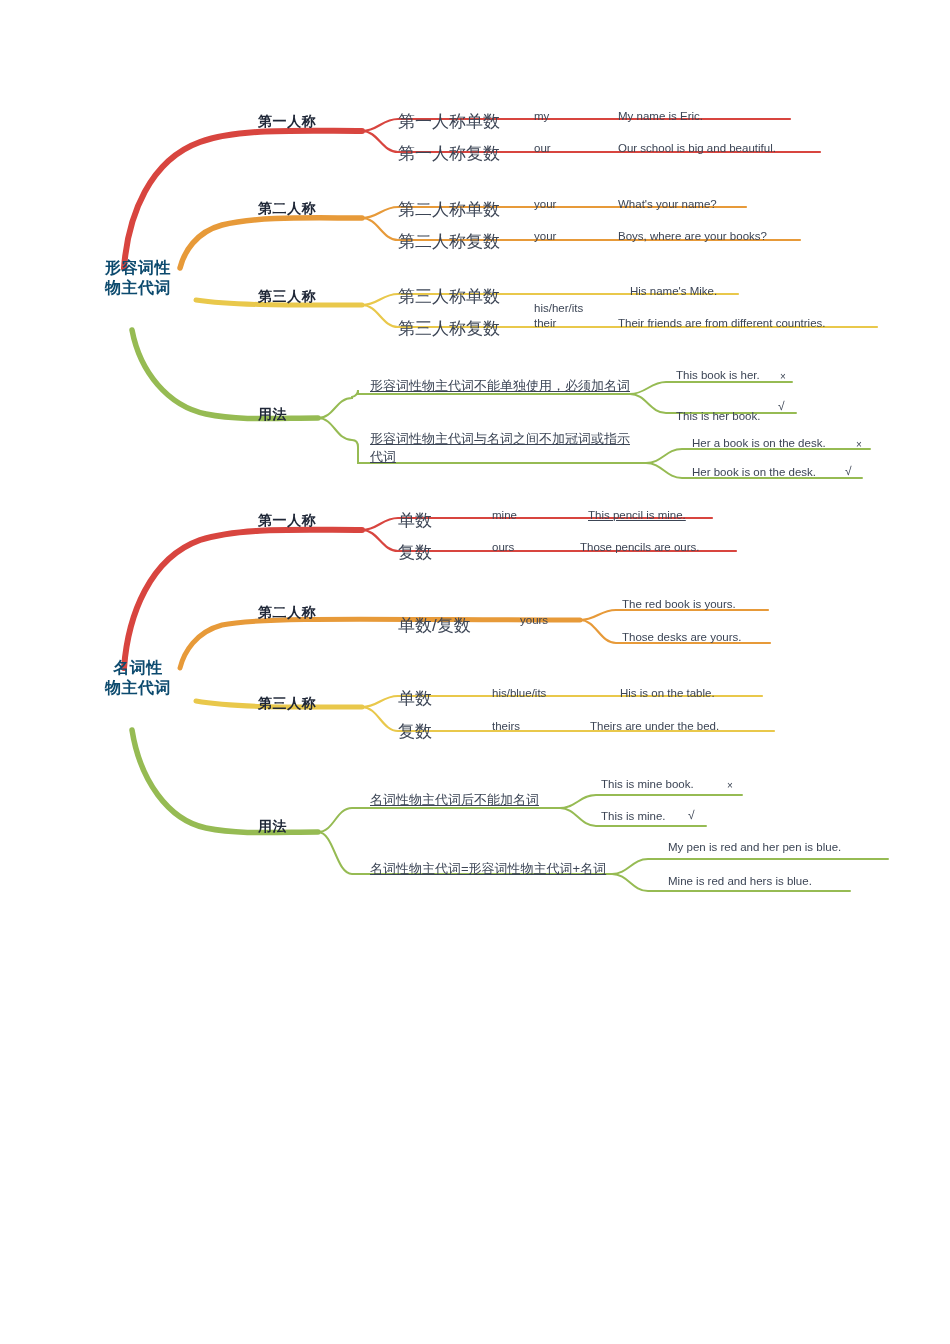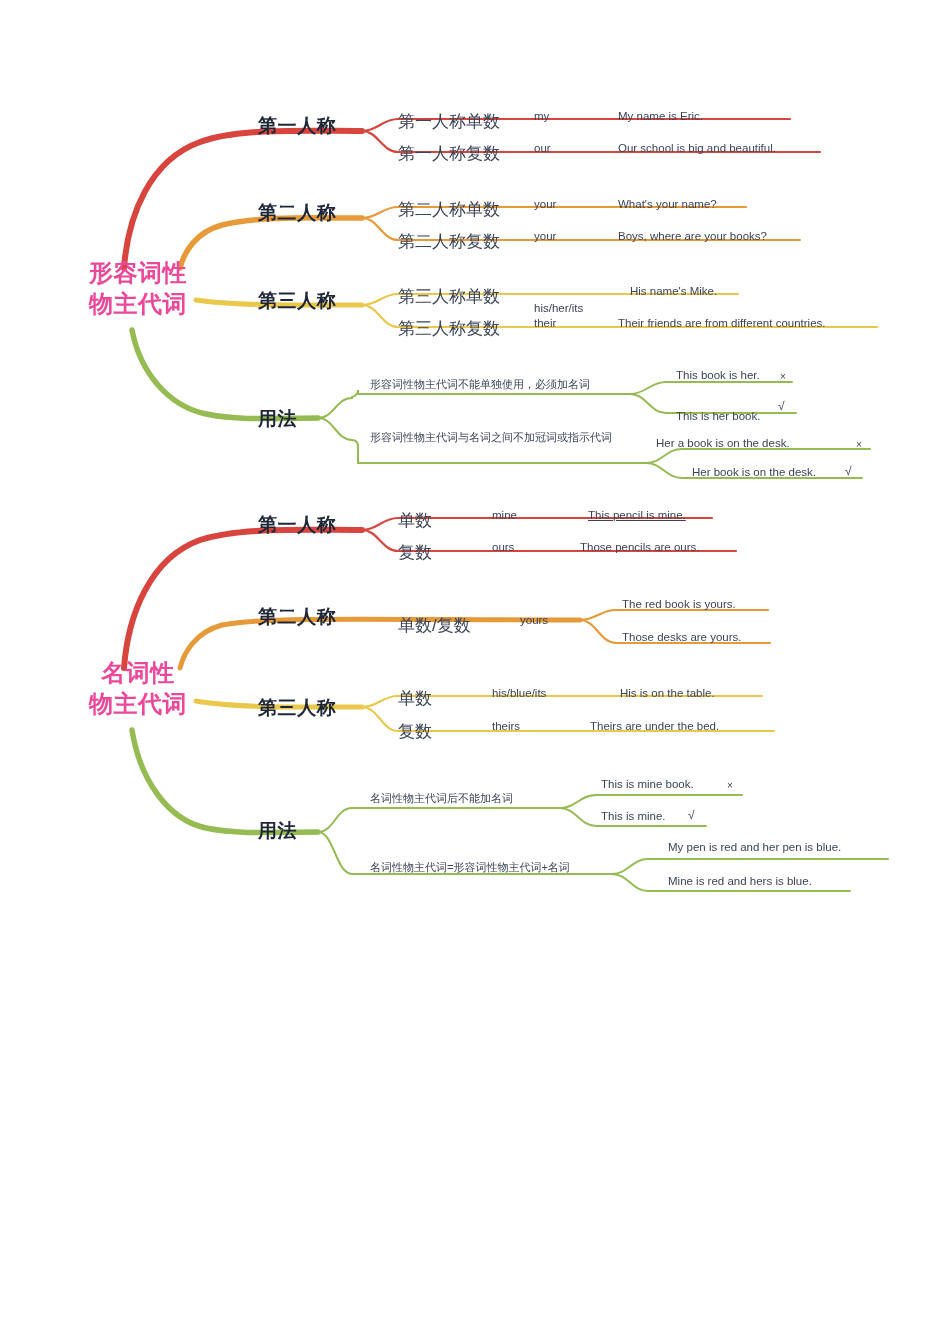--- a/index.html
+++ b/index.html
@@ -28,49 +28,50 @@
     pointer-events: none;
   }
   .lbl {
     position: absolute;
     white-space: nowrap;
     color: #27303f;
   }
   .center-node {
     position: absolute;
     font-weight: bold;
-    font-size: 24px;
+    font-size: 16px;
     line-height: 1.28;
-    color: #ec4899;
+    color: #0c4a6e;
     text-align: center;
     letter-spacing: 0.5px;
   }
   .branch-label {
     font-weight: bold;
-    font-size: 19px;
+    font-size: 14px;
     color: #1f2737;
     letter-spacing: 0.6px;
   }
   .cn-sub {
     font-size: 17px;
     color: #3c4555;
   }
   .pron {
     font-size: 11.5px;
     color: #3c4555;
   }
   .example {
     font-size: 11.5px;
     color: #3c4555;
   }
   .usage-text {
-    font-size: 11px;
+    font-size: 13px;
     color: #3c4555;
     line-height: 1.35;
     white-space: normal;
+    text-decoration: underline;
   }
   .mark {
     font-size: 10px;
     color: #3c4555;
   }
   .mark.ok { font-size: 12px; }
 </style>
 </head>
 <body>
 
@@ -157,21 +158,21 @@
   <div class="lbl pron" style="left:534px; top:317px;">their</div>
   <div class="lbl example" style="left:618px; top:317px;">Their friends are from different countries.</div>
 
   <div class="lbl usage-text" style="left:370px; top:377px; width:270px;">形容词性物主代词不能单独使用，必须加名词</div>
   <div class="lbl example" style="left:676px; top:369px;">This book is her.</div>
   <div class="lbl mark" style="left:780px; top:371px;">×</div>
   <div class="lbl example" style="left:676px; top:401px;margin-top:9px;">This is her book.</div>
   <div class="lbl mark ok" style="left:778px; top:399px;">√</div>
 
   <div class="lbl usage-text" style="left:370px; top:430px; width:262px;">形容词性物主代词与名词之间不加冠词或指示代词</div>
-  <div class="lbl example" style="left:656px; top:437px;text-align:right;">Her a book is on the desk.</div>
+  <div class="lbl example" style="left:692px; top:437px;text-align:right;">Her a book is on the desk.</div>
   <div class="lbl mark" style="left:856px; top:439px;">×</div>
   <div class="lbl example" style="left:692px; top:466px;">Her book is on the desk.</div>
   <div class="lbl mark ok" style="left:845px; top:464px;">√</div>
 
   <div class="center-node" style="left:78px; top:658px; width:120px;">
     <div>名词性</div>
     <div>物主代词</div>
   </div>
 
   <div class="lbl branch-label" style="left:258px; top:512px;">第一人称</div>

